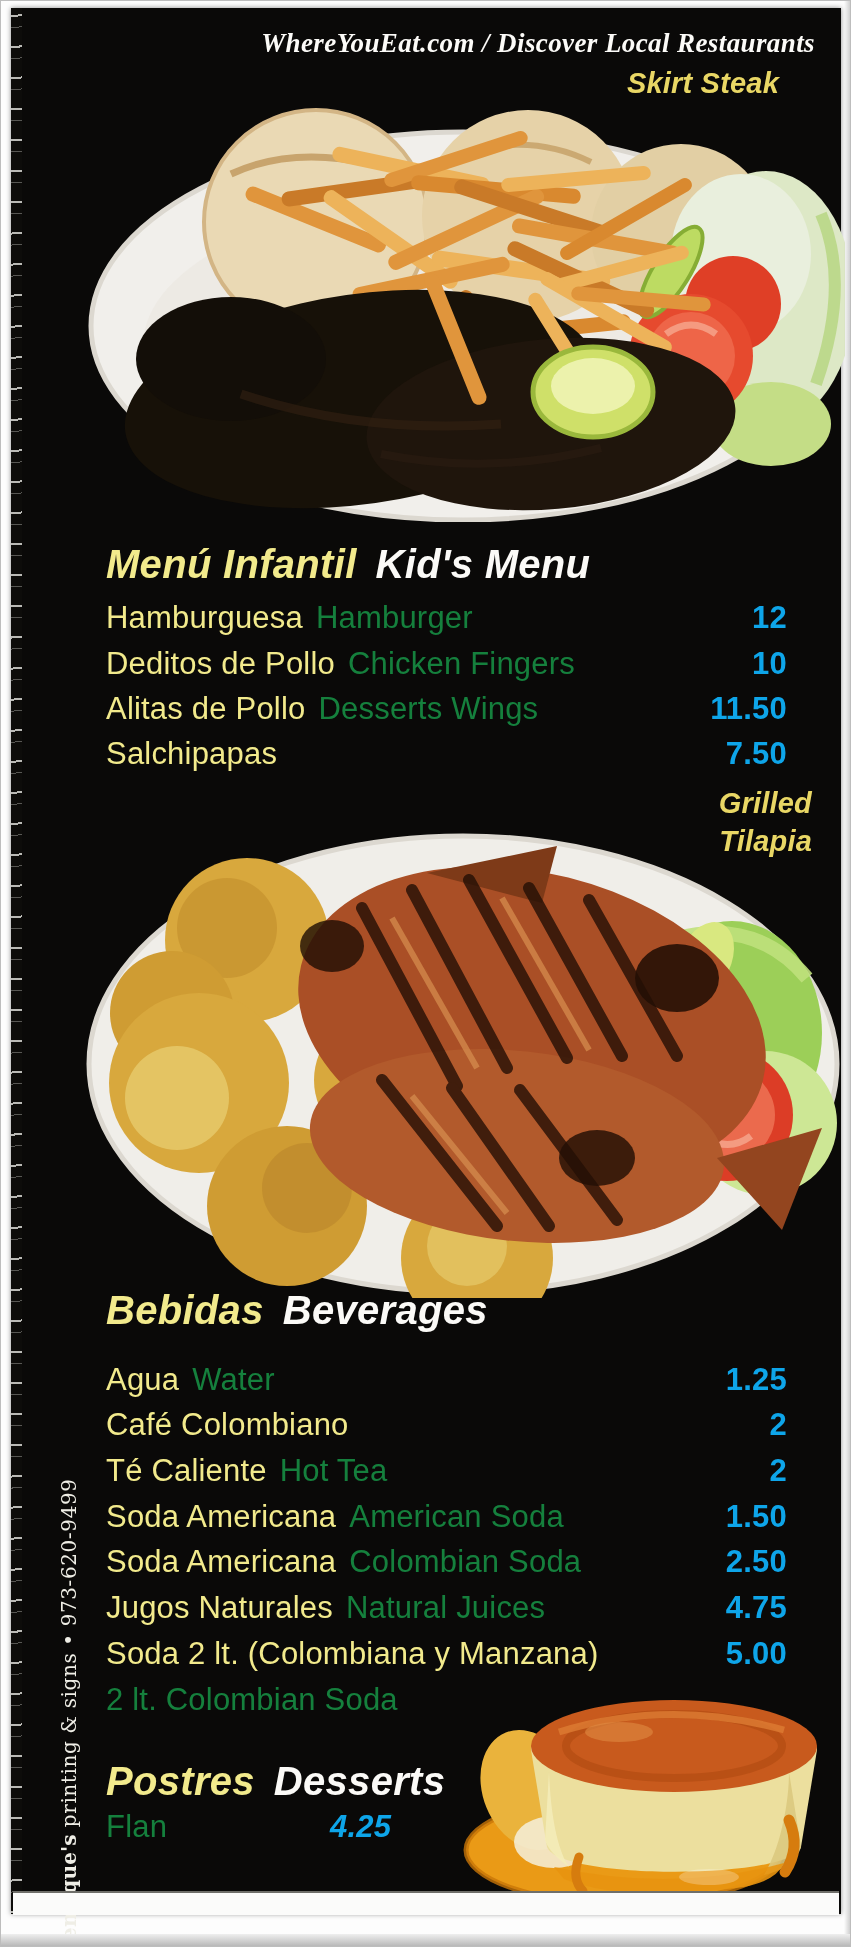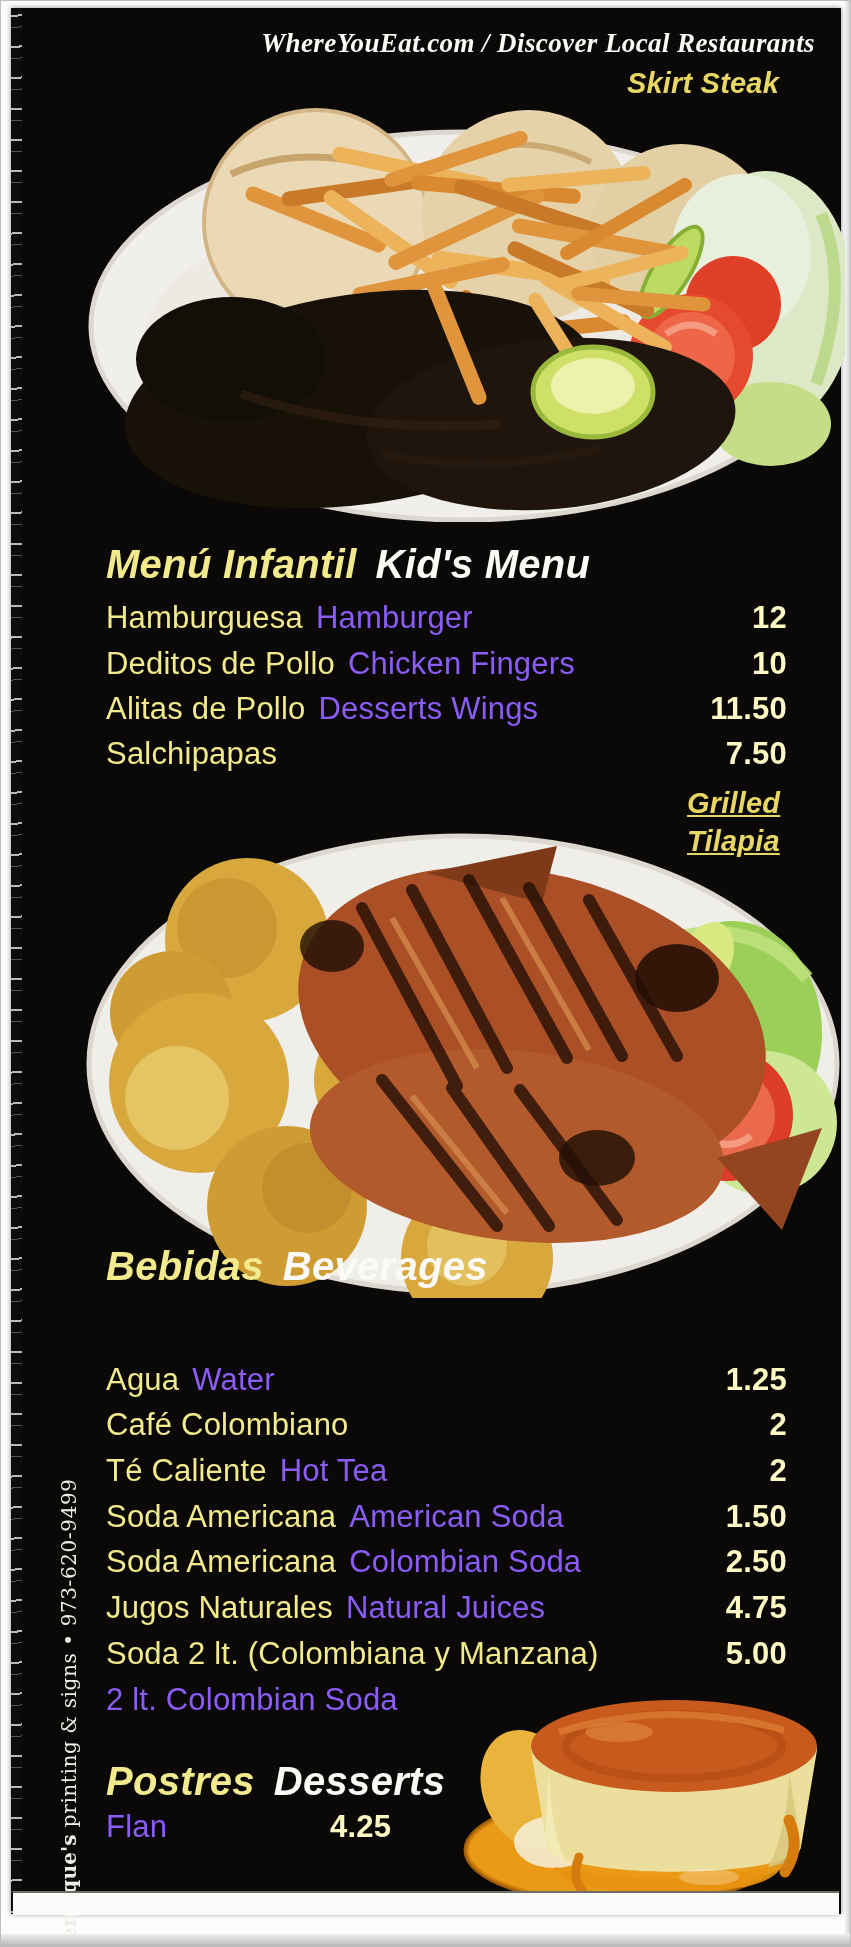--- a/index.html
+++ b/index.html
@@ -29,41 +29,41 @@
   .watermark{
     position:absolute;top:20px;right:26px;
     font-family:"Liberation Serif",serif;font-style:italic;font-weight:600;
     font-size:27px;color:#fcfbf8;letter-spacing:.4px;white-space:nowrap;
   }
   .photo-label{
     position:absolute;color:#e9d765;font-weight:700;font-style:italic;
     font-size:29px;letter-spacing:.2px;line-height:38px;
   }
   #label-skirt{top:56px;right:62px;}
-  #label-tilapia{top:776px;left:676px;width:125px;text-align:left;text-decoration:underline;}
+  #label-tilapia{top:776px;left:676px;width:125px;text-align:right;}
   .photo{position:absolute;}
   #photo-steak{left:70px;top:86px;}
   #photo-tilapia{left:66px;top:820px;}
   #photo-flan{left:448px;top:1664px;}
   .heading{
     position:absolute;left:95px;display:flex;gap:19px;align-items:baseline;
     font-size:40px;font-weight:700;font-style:italic;letter-spacing:.3px;white-space:nowrap;
   }
   .heading .h-es{color:#f2ea8c;}
   .heading .h-en{color:#fbfaf7;}
   .row{
     position:absolute;left:95px;right:54px;display:flex;gap:13px;align-items:flex-end;
     font-size:31px;color:#f6f5f1;letter-spacing:.2px;white-space:nowrap;
   }
   .row .es{color:#f2ea8c;}
-  .row .en{color:#8b5cf6;}
-  .row .price{margin-left:auto;font-weight:700;color:#fef9c3;}
+  .row .en{color:#15803d;}
+  .row .price{margin-left:auto;font-weight:700;color:#0ea5e9;}
   .row span:empty{display:none;}
   #row-flan{right:auto;}
-  #row-flan .price{margin-left:150px;}
+  #row-flan .price{margin-left:150px;font-style:italic;}
   .credit{
     position:absolute;left:46px;top:1932px;width:500px;
     transform:rotate(-90deg);transform-origin:0 0;
     font-family:"DejaVu Serif",serif;font-size:20px;color:#efeee6;
     letter-spacing:.6px;white-space:nowrap;
   }
   .credit b{font-weight:700;letter-spacing:.2px;}
 </style>
 </head>
 <body>
@@ -221,21 +221,21 @@
           <path d="M443 262 L 540 392"></path>
         </g>
         <g stroke="#d89050" stroke-width="6" opacity=".7" fill="none">
           <path d="M315 90 L 400 240"></path>
           <path d="M425 70 L 512 222"></path>
           <path d="M335 268 L 430 385"></path>
         </g>
       </g>
     </svg>
 
-    <div class="heading" style="top:1236px">
+    <div class="heading" style="top:1280px">
       <span class="h-es">Bebidas</span>
       <span class="h-en">Beverages</span>
     </div>
     <div class="row" style="top:1354px">
       <span class="es">Agua</span>
       <span class="en">Water</span>
       <span class="price">1.25</span>
     </div>
     <div class="row" style="top:1399px">
       <span class="es">Café Colombiano</span>

